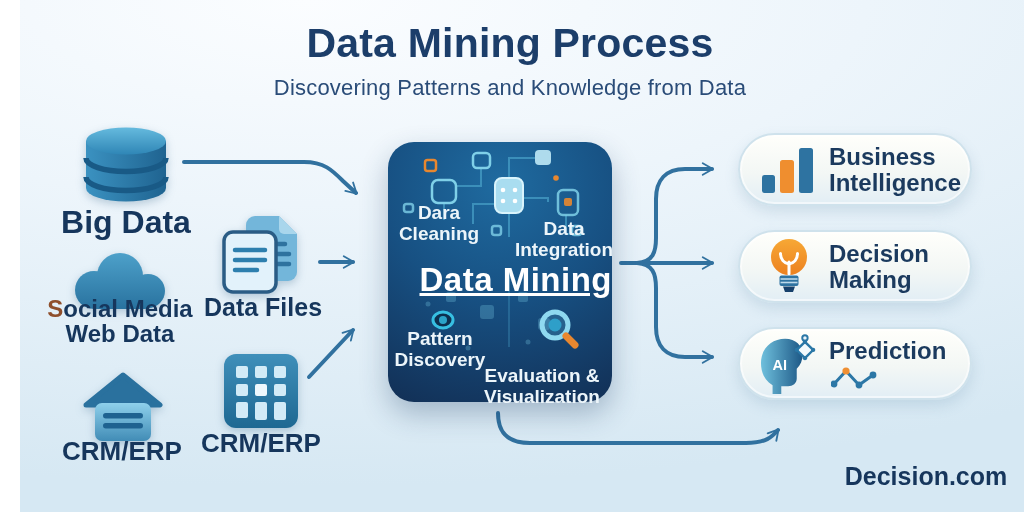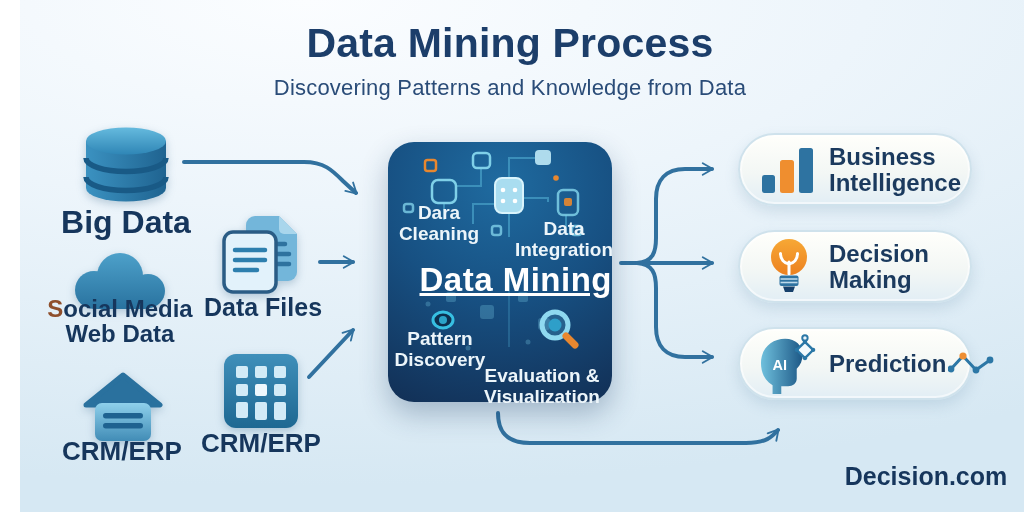--- a/index.html
+++ b/index.html
@@ -54,21 +54,21 @@
     left:718px;width:234px;height:73px;border-radius:37px;z-index:2;
     background:linear-gradient(180deg,#fffffb 0%, #f3f7f5 55%, #e2eef5 100%);
     border:2px solid #cfe2ec;box-sizing:border-box;
     box-shadow:inset 0 0 0 2px rgba(255,255,255,.55), 0 6px 14px rgba(100,140,170,.20);
     display:flex;align-items:center;
   }
   .pill-bi{top:133px;} .pill-dm{top:230px;} .pill-pr{top:327px;}
   .pill-icon{margin-left:20px;width:58px;flex:none;display:flex;justify-content:center;align-items:center;}
   .pill-label{margin-left:11px;font-size:24px;font-weight:700;color:#1b3a5e;line-height:1.05;}
   .pill-label .pl{display:block;}
-  .pr-col{display:flex;flex-direction:row;align-items:flex-start;margin-left:11px;}
+  .pr-col{display:flex;flex-direction:column;align-items:flex-start;margin-left:11px;}
   .pr-col .pname{font-size:24px;font-weight:700;color:#1b3a5e;}
   .pr-col svg{margin-top:1px;margin-left:2px;}
   
   .footer{left:792px;top:462px;width:228px;text-align:center;
     font-size:25px;font-weight:700;color:#16365c;z-index:3;}
 </style>
 </head>
 <body>
 
 <div class="canvas">

